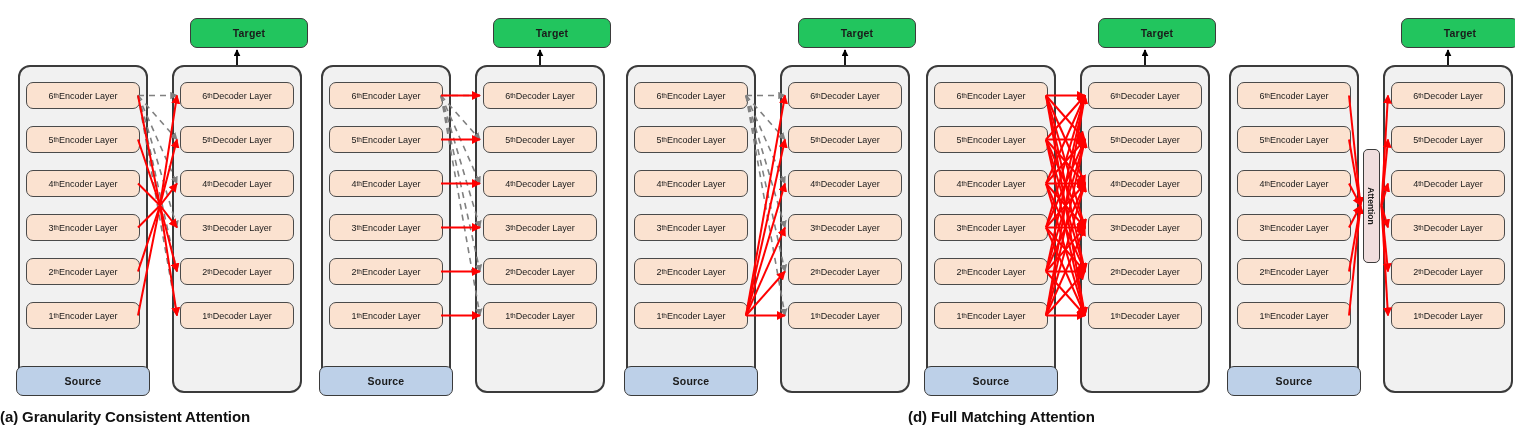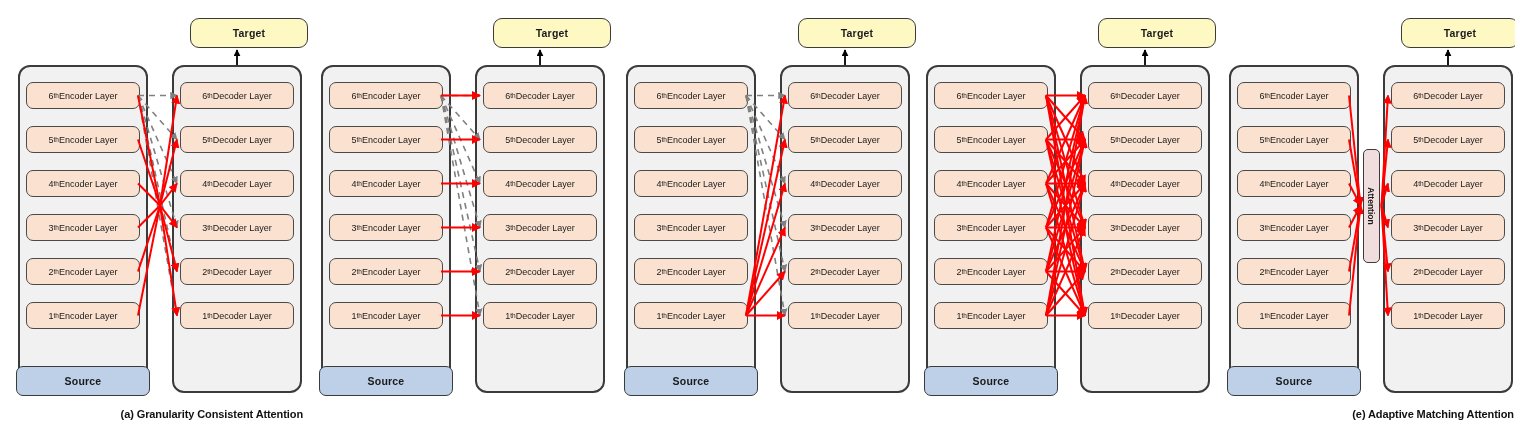--- a/index.html
+++ b/index.html
@@ -17,21 +17,21 @@
   .terminal{
     position:absolute;
     height:30px;
     border:1.6px solid #3b3b3b;
     border-radius:7px;
     display:flex;align-items:center;justify-content:center;
     font-size:10.5px;font-weight:bold;color:#1a1a1a;
     letter-spacing:.2px;
     box-sizing:border-box;
   }
-  .terminal.target{background:#fef9c3;border-radius:9px;}
+  .terminal.target{background:#22c55e;}
   .terminal.source{background:#bdd0e8;}
 
   
   .stack{
     position:absolute;
     width:130px;
     top:65px;height:328px;
     background:#f1f1f1;
     border:2px solid #3b3b3b;
     border-radius:12px;
@@ -69,22 +69,22 @@
     white-space:nowrap;
   }
 
   
   .wires{position:absolute;left:0;top:0;width:303px;height:447px;pointer-events:none;}
 
   
   .caption{
     position:absolute;
     left:0;width:303px;top:408px;
-    text-align:right;
-    font-size:11px;font-weight:bold;color:#111;
+    text-align:left;
+    font-size:15px;font-weight:bold;color:#111;
     letter-spacing:-.1px;
   }
 </style>
 </head>
 <body>
 
 <div id="figure">
     <div class="panel" style="left:0px">
       <svg class="wires" width="303" height="447">
         <defs>
@@ -554,20 +554,21 @@
         <line x1="138" y1="139.5" x2="177" y2="183.5" stroke="#ff0000" stroke-width="2" marker-end="url(#amk-red-d)"></line>
         <line x1="138" y1="139.5" x2="177" y2="139.5" stroke="#ff0000" stroke-width="2" marker-end="url(#amk-red-d)"></line>
         <line x1="138" y1="139.5" x2="177" y2="95.5" stroke="#ff0000" stroke-width="2" marker-end="url(#amk-red-d)"></line>
         <line x1="138" y1="95.5" x2="177" y2="315.5" stroke="#ff0000" stroke-width="2" marker-end="url(#amk-red-d)"></line>
         <line x1="138" y1="95.5" x2="177" y2="271.5" stroke="#ff0000" stroke-width="2" marker-end="url(#amk-red-d)"></line>
         <line x1="138" y1="95.5" x2="177" y2="227.5" stroke="#ff0000" stroke-width="2" marker-end="url(#amk-red-d)"></line>
         <line x1="138" y1="95.5" x2="177" y2="183.5" stroke="#ff0000" stroke-width="2" marker-end="url(#amk-red-d)"></line>
         <line x1="138" y1="95.5" x2="177" y2="139.5" stroke="#ff0000" stroke-width="2" marker-end="url(#amk-red-d)"></line>
         <line x1="138" y1="95.5" x2="177" y2="95.5" stroke="#ff0000" stroke-width="2" marker-end="url(#amk-red-d)"></line>
       </svg>
+      <div class="caption">(d) Full Matching Attention</div>
     </div>
     <div class="panel" style="left:1211px">
       <svg class="wires" width="303" height="447">
         <defs>
           <marker id="mk-black-e" viewBox="0 0 10 10" refX="9" refY="5" markerWidth="7" markerHeight="7" orient="auto-start-reverse" markerUnits="userSpaceOnUse">
             <path d="M0,0 L10,5 L0,10 z" fill="#000000"></path>
           </marker>
           <marker id="mk-red-e" viewBox="0 0 10 10" refX="9" refY="5" markerWidth="9" markerHeight="9" orient="auto-start-reverse" markerUnits="userSpaceOnUse">
             <path d="M0,0 L10,5 L0,10 z" fill="#ff0000"></path>
           </marker>
@@ -670,15 +671,14 @@
         <line x1="170.5" y1="205.5" x2="177" y2="315.5" stroke="#ff0000" stroke-width="2" marker-end="url(#amk-red-e)"></line>
         <line x1="170.5" y1="205.5" x2="177" y2="271.5" stroke="#ff0000" stroke-width="2" marker-end="url(#amk-red-e)"></line>
         <line x1="170.5" y1="205.5" x2="177" y2="227.5" stroke="#ff0000" stroke-width="2" marker-end="url(#amk-red-e)"></line>
         <line x1="170.5" y1="205.5" x2="177" y2="183.5" stroke="#ff0000" stroke-width="2" marker-end="url(#amk-red-e)"></line>
         <line x1="170.5" y1="205.5" x2="177" y2="139.5" stroke="#ff0000" stroke-width="2" marker-end="url(#amk-red-e)"></line>
         <line x1="170.5" y1="205.5" x2="177" y2="95.5" stroke="#ff0000" stroke-width="2" marker-end="url(#amk-red-e)"></line>
       </svg>
       <div class="attn-module" style="left:151.5px;top:148.5px">
         <span>Attention</span>
       </div>
-      <div class="caption">(e) Adaptive Matching Attention</div>
     </div>
   </div>
 
 </body></html>

